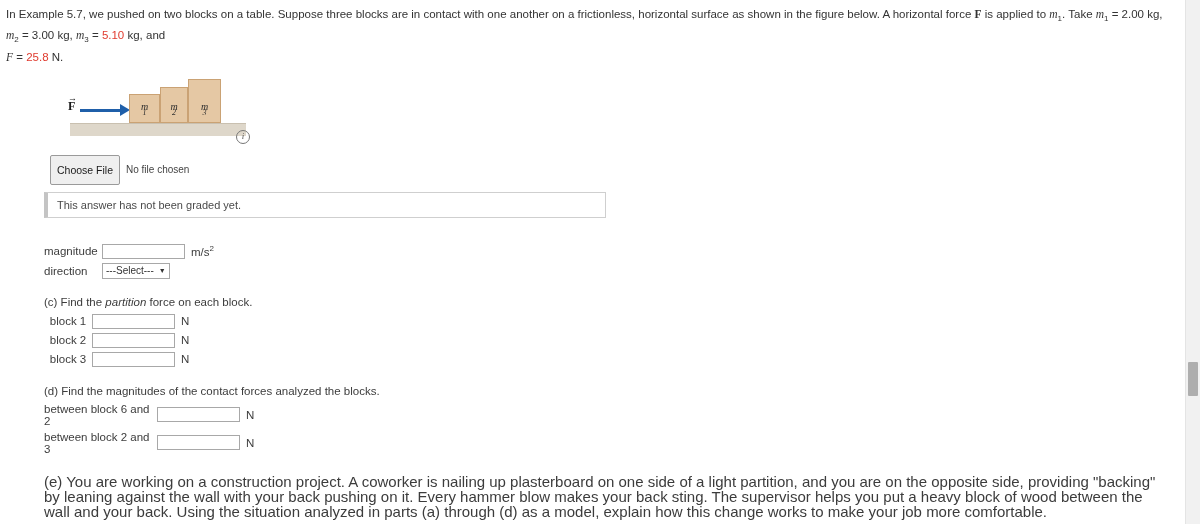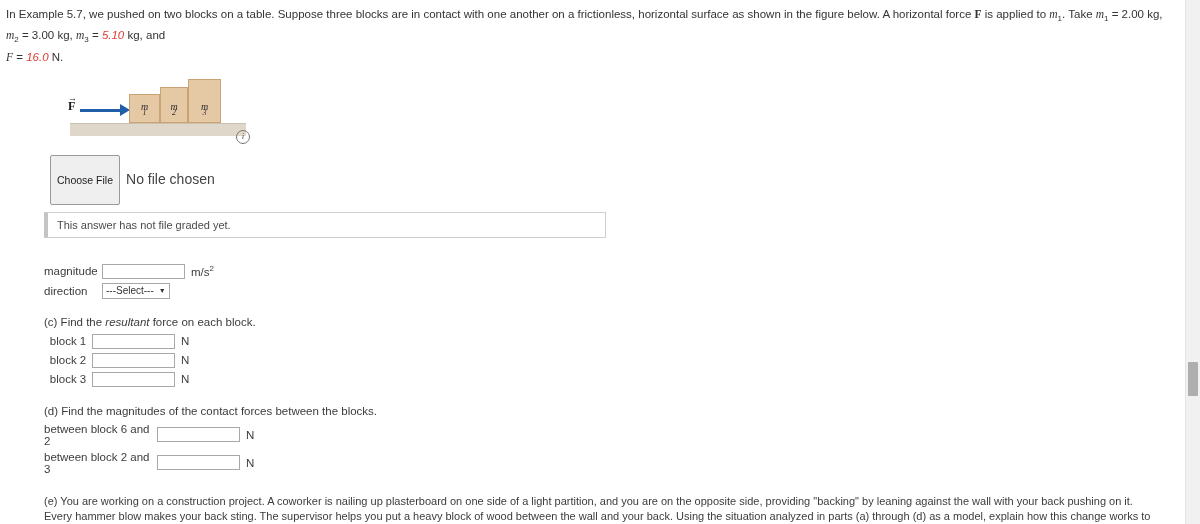--- a/index.html
+++ b/index.html
@@ -24,21 +24,21 @@
     padding: 0;
     box-sizing: border-box;
   }
   
   .intro {
     padding: 6px 14px 0 6px;
     line-height: 16px;
     font-size: 11.5px;
     color: #333333;
   }
-  .intro .red { color: #e03b2f; font-style: italic; }
+  .intro .red { color: #e03b2f; }
   .vec {
     font-family: "Liberation Serif", serif;
     font-weight: bold;
     font-style: normal;
   }
   .ital {
     font-family: "Liberation Serif", serif;
     font-style: italic;
   }
   sub { font-size: 8px; }
@@ -192,34 +192,34 @@
     align-items: center;
     margin-left: 6px;
     vertical-align: middle;
   }
   .file-btn {
     border: 1px solid #9a9a9a;
     background: #efefef;
     border-radius: 2px;
     font-size: 10.5px;
     color: #1a1a1a;
-    padding: 18px 6px;
+    padding: 8px 6px;
     line-height: 12px;
   }
   .file-name {
     margin-left: 6px;
-    font-size: 14px;
+    font-size: 10px;
     color: #444;
   }
 
   
   .para-e {
     margin: 0 0 0 44px;
     width: 1120px;
-    font-size: 11px;
+    font-size: 15px;
     line-height: 15px;
     color: #3c3c3c;
   }
 
   
   .scrollbar {
     position: absolute;
     right: 0; top: 0;
     width: 14px; height: 524px;
     background: #f1f1f1;
@@ -235,21 +235,21 @@
     border-radius: 1px;
   }
 </style>
 </head>
 <body>
 
 <div class="page">
 
   <div class="intro">
     <span>In Example 5.7, we pushed on two blocks on a table. Suppose three blocks are in contact with one another on a frictionless, horizontal surface as shown in the figure below. A horizontal force </span><span class="vec">F</span><span> is applied to </span><span class="ital">m</span><sub>1</sub><span>. Take </span><span class="ital">m</span><sub>1</sub><span> = 2.00 kg, </span><span class="ital">m</span><sub>2</sub><span> = 3.00 kg, </span><span class="ital">m</span><sub>3</sub><span> = </span><span class="red">5.10</span><span> kg, and</span><br>
-    <span class="ital">F</span><span> = </span><span class="red">16.0</span><span> N.</span>
+    <span class="ital">F</span><span> = </span><span class="red">25.8</span><span> N.</span>
   </div>
 
   <div class="figure-wrap">
     <div class="table-top"></div>
 
     <div class="arrow-line"></div>
     <div class="arrow-head"></div>
     <div class="flabel">
       <span class="acc">→</span><span>F</span>
     </div>
@@ -270,21 +270,21 @@
   </div>
 
   <div class="section" style="margin-top:10px;">
     <div class="q-line">
       <span class="file-input">
         <span class="file-btn">Choose File</span>
         <span class="file-name">No file chosen</span>
       </span>
     </div>
     <div class="grade-box">
-      <span>This answer has not file graded yet.</span>
+      <span>This answer has not been graded yet.</span>
     </div>
   </div>
 
   <div class="spacer-10" style="height:22px;"></div>
 
   <div class="section">
     <div class="field-row">
       <span class="field-label lbl-w1">magnitude</span>
       <input class="txtinput" type="text" style="">
       <span class="unit"><span>m/s</span><sup>2</sup></span>
@@ -295,21 +295,21 @@
         <span>---Select---</span>
         <span class="caret">▼</span>
       </span>
     </div>
   </div>
 
   <div class="spacer-10" style="height:16px;"></div>
 
   <div class="section">
     <div class="q-line">
-      <span>(c) Find the </span><i>resultant</i><span> force on each block.</span>
+      <span>(c) Find the </span><i>partition</i><span> force on each block.</span>
     </div>
     <div class="field-row">
       <span class="field-label lbl-w2">block 1</span>
       <input class="txtinput" type="text" style="">
       <span class="unit">N</span>
     </div>
     <div class="field-row">
       <span class="field-label lbl-w2">block 2</span>
       <input class="txtinput" type="text" style="">
       <span class="unit">N</span>
@@ -317,21 +317,21 @@
     <div class="field-row">
       <span class="field-label lbl-w2">block 3</span>
       <input class="txtinput" type="text" style="">
       <span class="unit">N</span>
     </div>
   </div>
 
   <div class="spacer-10" style="height:17px;"></div>
 
   <div class="section">
-    <div class="q-line">(d) Find the magnitudes of the contact forces between the blocks.</div>
+    <div class="q-line">(d) Find the magnitudes of the contact forces analyzed the blocks.</div>
     <div class="field-row">
       <span class="field-label lbl-w3">between block 6 and 2</span>
       <input class="txtinput" type="text" style="">
       <span class="unit">N</span>
     </div>
     <div class="field-row">
       <span class="field-label lbl-w3">between block 2 and 3</span>
       <input class="txtinput" type="text" style="">
       <span class="unit">N</span>
     </div>

